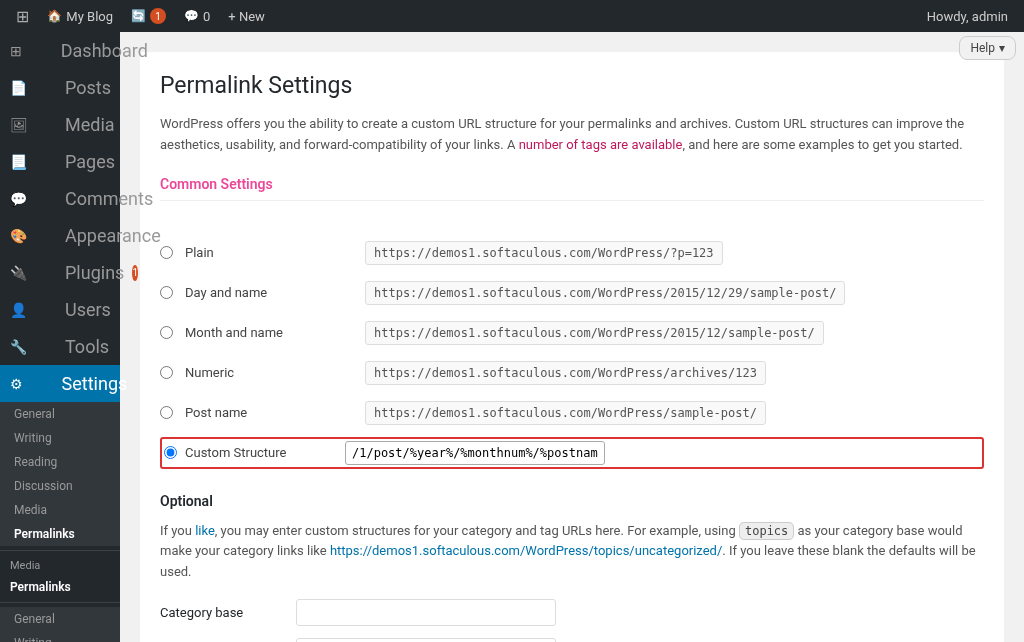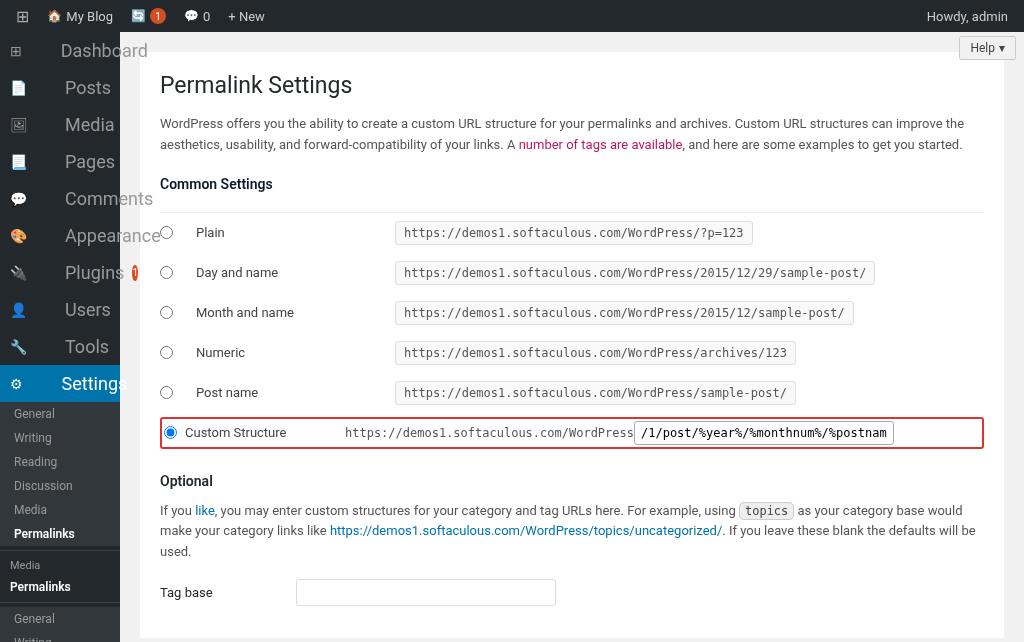--- a/index.html
+++ b/index.html
@@ -104,43 +104,43 @@
       font-size: 13px;
       color: #555;
       line-height: 1.6;
       margin-bottom: 20px;
     }
     .intro-text a { color: #be185d; text-decoration: none; }
 
     h2.section-title {
       font-size: 14px;
       font-weight: 600;
-      color: #0f172a;
+      color: #ec4899;
       border-bottom: 1px solid #eee;
-      padding-bottom: 20px;
-      margin-bottom: 0;
+      padding-bottom: 8px;
+      margin-bottom: 32px;
     }
 
     .radio-row {
       display: flex;
       align-items: center;
       padding: 8px 0;
-      gap: 15px;
+      gap: 4px;
     }
     .radio-row input[type=radio] { margin-right: 8px; cursor: pointer; }
     .radio-row label { font-size: 13px; color: #444; cursor: pointer; min-width: 160px; }
     .radio-row .url-example {
       display: inline-block;
       background: #f9f9f9;
       border: 1px solid #ddd;
       padding: 4px 8px;
       border-radius: 3px;
       font-size: 12px;
       color: #555;
-      margin-left: 24px;
+      margin-left: 16px;
       font-family: monospace;
     }
 
     .custom-structure-row {
       display: flex;
       align-items: center;
       padding: 2px;
       border: 2px solid #dc3232;
       border-radius: 3px;
       margin: 4px 0;
@@ -193,21 +193,21 @@
       width: 260px;
     }
 
     
     .help-btn {
       position: fixed;
       top: 36px;
       right: 8px;
       background: #f1f1f1;
       border: 1px solid #ccc;
-      border-radius: 2px;
+      border-radius: 8px;
       padding: 4px 10px;
       font-size: 12px;
       color: #444;
       cursor: pointer;
       display: flex;
       align-items: center;
       gap: 4px;
     }
   </style>
 </head>
@@ -341,31 +341,34 @@
       </div>
       <div class="radio-row">
         <input type="radio" name="permalink" id="post_name" style="">
         <label for="post_name">Post name</label>
         <span class="url-example">https://demos1.softaculous.com/WordPress/sample-post/</span>
       </div>
 
       <div class="custom-structure-row">
         <input type="radio" name="permalink" id="custom" checked="" style="">
         <label for="custom">Custom Structure</label>
-        <span class="url-prefix">https://demos1.softaculous.com/WordPress</span>
         <input type="text" id="custom-structure-input" value="/1/post/%year%/%monthnum%/%postname%.html" style="">
       </div>
 
       <div class="optional-section">
         <h2>Optional</h2>
         <p class="optional-desc">
           <span>If you </span><a href="#">like</a><span>, you may enter custom structures for your category and tag URLs here. For example, using </span><span class="topics-badge">topics</span><span> as your category base would make your category links like </span><a href="#">https://demos1.softaculous.com/WordPress/topics/uncategorized/</a><span>. If you leave these blank the defaults will be used.</span>
         </p>
 
         <div class="input-row">
+          <label for="category-base">Category base</label>
+          <input type="text" id="category-base" style="">
+        </div>
+        <div class="input-row">
           <label for="tag-base">Tag base</label>
           <input type="text" id="tag-base" style="">
         </div>
 
       </div>
     </div>
   </div>
 </div>
 
 </body></html>

